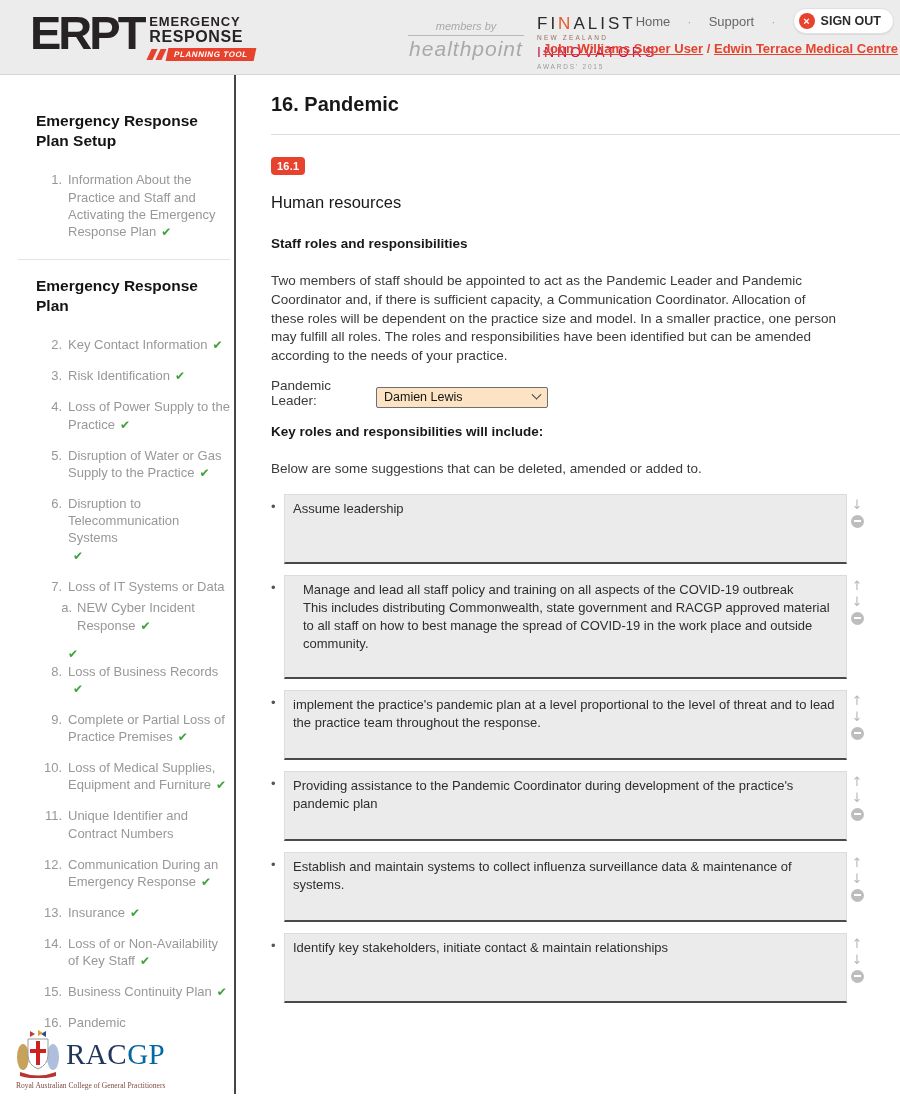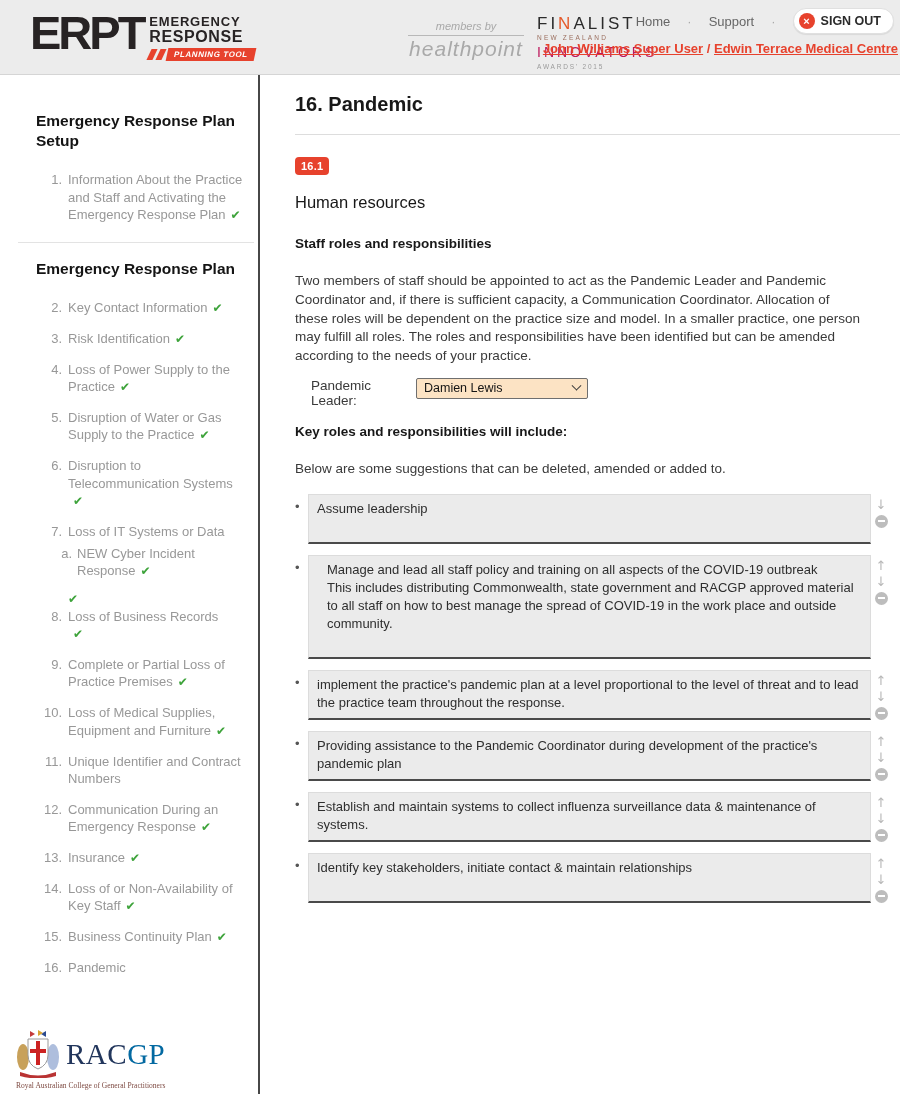--- a/index.html
+++ b/index.html
@@ -43,21 +43,21 @@
     width:16px; height:16px; border-radius:50%; background:#e7422d; color:#fff;
     font-size:11px; line-height:16px; text-align:center; font-weight:bold;
   }
   .signout-icon::before { content:"×"; }
   .userline { position:absolute; top:41px; right:2px; font-size:13px; font-weight:bold; z-index:6; white-space:nowrap; }
   .userline a { color:#e7422d; text-decoration:underline; cursor:pointer; }
   .userline .sep { color:#e7422d; }
   
   .body-wrap { display:flex; height:1019px; }
   .sidebar {
-    width:260px; flex:none; padding:22px 4px 0 36px;
+    width:236px; flex:none; padding:22px 4px 0 36px;
     border-right:2px solid #474747; position:relative; background:#fff;
   }
   .side-heading { font-size:15.5px; font-weight:bold; color:#141414; margin:14px 0 20px; line-height:1.3; }
   .sitem { display:flex; font-size:13px; color:#989898; line-height:1.33; margin-bottom:13px; cursor:pointer; }
   .sitem .num { width:26px; text-align:right; margin-right:6px; flex:none; }
   .sitem .lbl { flex:1; }
   .subitem { display:flex; margin:4px 0 10px 20px; }
   .subitem .num { width:16px; text-align:right; margin-right:5px; flex:none; }
   .check { color:#3da33a; font-weight:bold; font-size:12px; margin-left:5px; font-family:"DejaVu Sans", sans-serif; }
   .extra-check-line { margin:2px 0 0 0; }
@@ -74,35 +74,35 @@
   .helpbox { background:#fbf8d4; padding:12px 16px 3px; border-radius:2px; width:563px; margin-bottom:28px; }
   .helpbox a { display:block; color:#e7422d; font-weight:bold; font-size:12.5px; text-decoration:none; line-height:1.25; margin-bottom:10px; cursor:pointer; }
   .main-divider { border:none; border-top:1px solid #ddd; margin:0 -22px 21px 0; }
   .badge {
     display:inline-block; background:#e7422d; color:#fff; font-size:11px; font-weight:bold;
     padding:3px 6px; border-radius:4px; letter-spacing:0.2px;
   }
   .section-title { font-size:16.5px; font-weight:normal; color:#181818; margin:18px 0 24px; }
   .sub-heading { font-size:13.5px; font-weight:bold; color:#181818; margin:0 0 21px; }
   .body-text { font-size:13.5px; color:#3a3a3a; line-height:1.39; margin:0 0 12px; width:570px; }
-  .leader-row { display:flex; align-items:flex-start; margin:2px 16px 16px; }
+  .leader-row { display:flex; align-items:flex-end; margin:2px 0 16px; }
   .leader-label { width:105px; flex:none; font-size:13.5px; color:#3a3a3a; }
   .fake-select {
     width:172px; height:21px; background:#fce3c4; border:1px solid #6f6f6f; border-radius:2px;
     font-size:12.5px; color:#141414; padding:0 7px; display:flex; justify-content:space-between;
     align-items:center; cursor:pointer;
   }
   .chev { width:7px; height:7px; border-right:1.6px solid #3a3a3a; border-bottom:1.6px solid #3a3a3a; transform:rotate(45deg) translate(-2px,-2px); flex:none; }
   .roles-hint { margin-bottom:15px; }
   .role-item { display:flex; align-items:flex-start; margin-bottom:11px; }
   .role-item::before { content:"•"; width:13px; flex:none; color:#555; font-size:13px; line-height:1.2; padding-top:5px; }
   .role-textarea {
     width:563px; flex:none; background:#ebebeb; border:1px solid #dcdcdc; border-bottom:2px solid #4a4a4a;
     padding:5px 8px; font-family:"Liberation Sans", sans-serif; font-size:13px; color:#2e2e2e;
-    line-height:1.4; resize:none; height:50px; outline:none;
+    line-height:1.4; resize:none; height:70px; outline:none;
   }
   .role-textarea.tall { height:104px;padding-left:18px; }
   .controls { width:16px; flex:none; display:flex; flex-direction:column; align-items:center; gap:3px; padding-top:4px; margin-left:2px; }
   .arr { color:#b8b8b8; font-size:13px; line-height:1; cursor:pointer; font-family:"DejaVu Sans", sans-serif; }
   .arr.up::before { content:"↑"; }
   .arr.down::before { content:"↓"; }
   .minus-icon { width:13px; height:13px; border-radius:50%; background:#bdbdbd; position:relative; cursor:pointer; margin-top:1px; }
   .minus-icon::after { content:""; position:absolute; left:3px; top:5.5px; width:7px; height:2px; background:#fff; }
 </style>
 </head>

